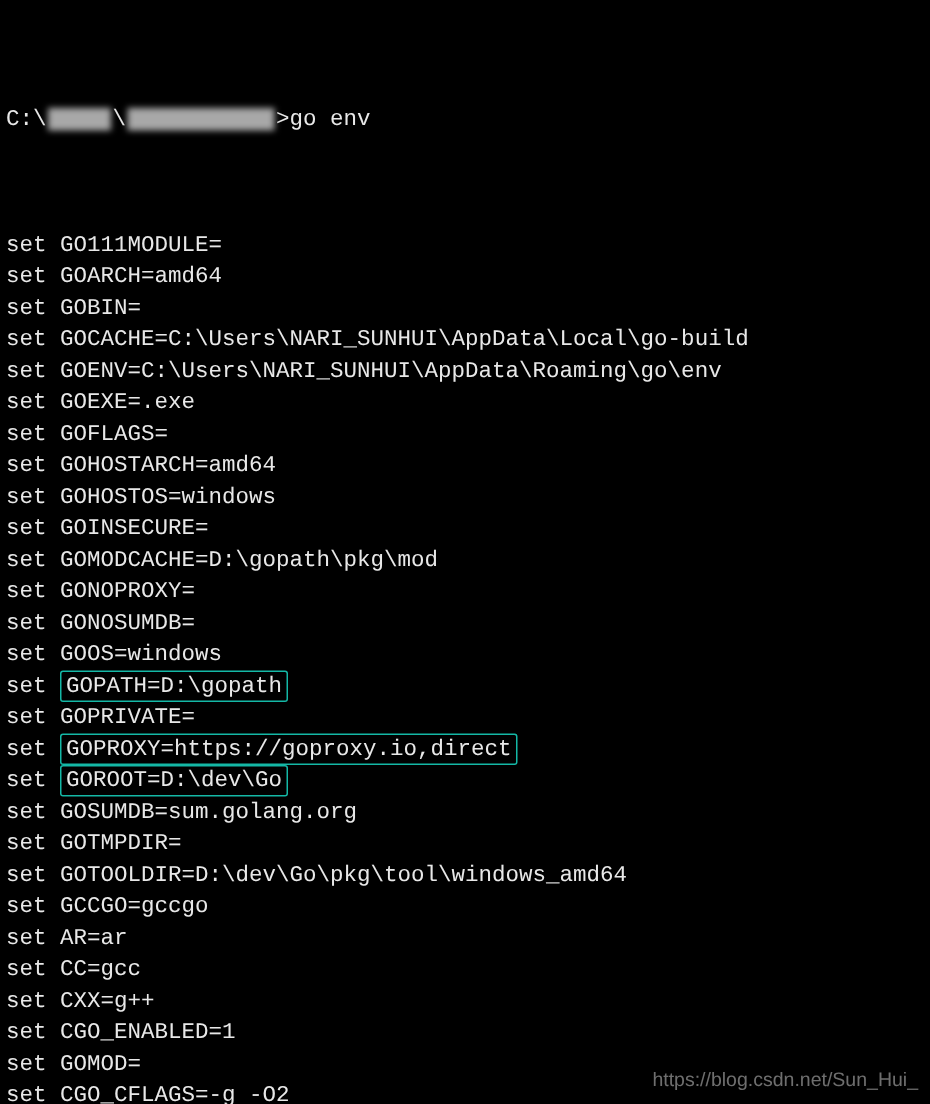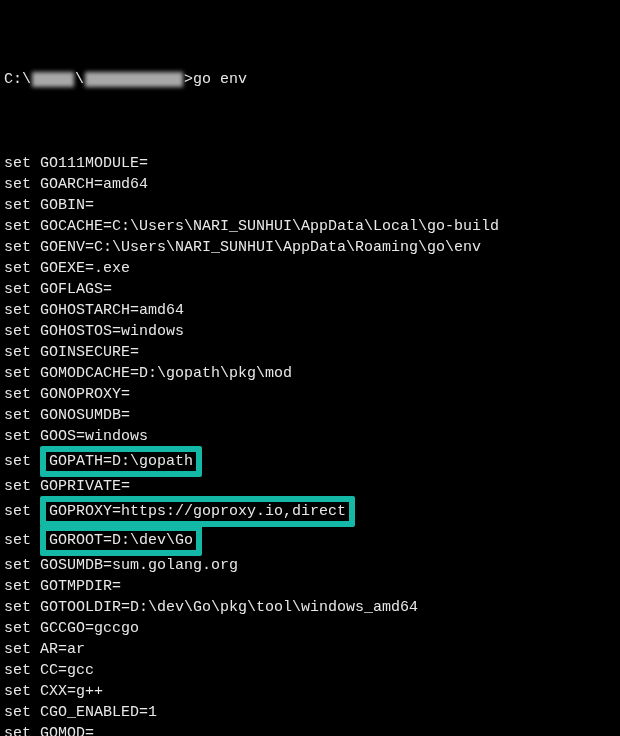--- a/index.html
+++ b/index.html
@@ -34,21 +34,21 @@
   .redact {
     display: inline-block;
     background: #a8a8a8;
     filter: blur(2px);
     height: 15px;
     vertical-align: middle;
     margin: 0 1px;
   }
   .hl {
     display: inline-block;
-    border: 6px solid #14b8a6;
+    border: 1px solid #14b8a6;
     border-radius: 2px;
     padding: 0 3px;
     margin: -1px 0;
     line-height: 19px;
   }
   .watermark {
     position: absolute;
     right: 8px;
     bottom: 6px;
     font-family: Arial, sans-serif;
@@ -61,13 +61,14 @@
 <body>
 
 <div class="terminal">
 
   <div class="line prompt-line">
     <span>C:\</span><span class="redact" style="width:42px"></span><span>\</span><span class="redact" style="width:98px"></span><span>&gt;</span><span>go env</span>
   </div>
 
   <div id="env-lines"><div class="line"><span>set </span><span>GO111MODULE=</span></div><div class="line"><span>set </span><span>GOARCH=amd64</span></div><div class="line"><span>set </span><span>GOBIN=</span></div><div class="line"><span>set </span><span>GOCACHE=C:\Users\NARI_SUNHUI\AppData\Local\go-build</span></div><div class="line"><span>set </span><span>GOENV=C:\Users\NARI_SUNHUI\AppData\Roaming\go\env</span></div><div class="line"><span>set </span><span>GOEXE=.exe</span></div><div class="line"><span>set </span><span>GOFLAGS=</span></div><div class="line"><span>set </span><span>GOHOSTARCH=amd64</span></div><div class="line"><span>set </span><span>GOHOSTOS=windows</span></div><div class="line"><span>set </span><span>GOINSECURE=</span></div><div class="line"><span>set </span><span>GOMODCACHE=D:\gopath\pkg\mod</span></div><div class="line"><span>set </span><span>GONOPROXY=</span></div><div class="line"><span>set </span><span>GONOSUMDB=</span></div><div class="line"><span>set </span><span>GOOS=windows</span></div><div class="line"><span>set </span><span class="hl">GOPATH=D:\gopath</span></div><div class="line"><span>set </span><span>GOPRIVATE=</span></div><div class="line"><span>set </span><span class="hl">GOPROXY=https://goproxy.io,direct</span></div><div class="line"><span>set </span><span class="hl">GOROOT=D:\dev\Go</span></div><div class="line"><span>set </span><span>GOSUMDB=sum.golang.org</span></div><div class="line"><span>set </span><span>GOTMPDIR=</span></div><div class="line"><span>set </span><span>GOTOOLDIR=D:\dev\Go\pkg\tool\windows_amd64</span></div><div class="line"><span>set </span><span>GCCGO=gccgo</span></div><div class="line"><span>set </span><span>AR=ar</span></div><div class="line"><span>set </span><span>CC=gcc</span></div><div class="line"><span>set </span><span>CXX=g++</span></div><div class="line"><span>set </span><span>CGO_ENABLED=1</span></div><div class="line"><span>set </span><span>GOMOD=</span></div><div class="line"><span>set </span><span>CGO_CFLAGS=-g -O2</span></div></div>
 
+  <div class="watermark">https://blog.csdn.net/Sun_Hui_</div>
 </div>
 
 </body></html>

